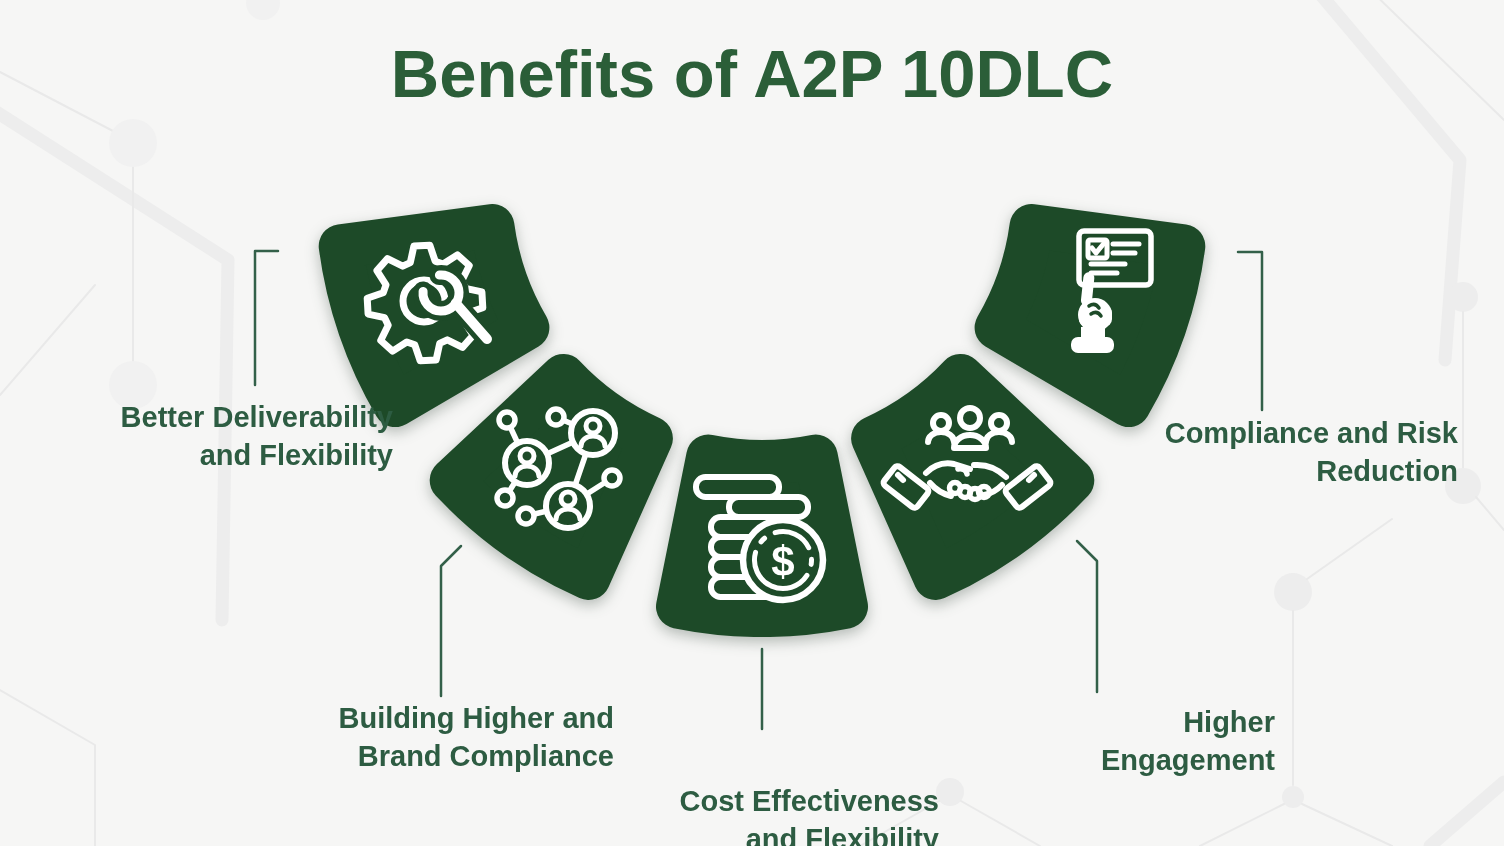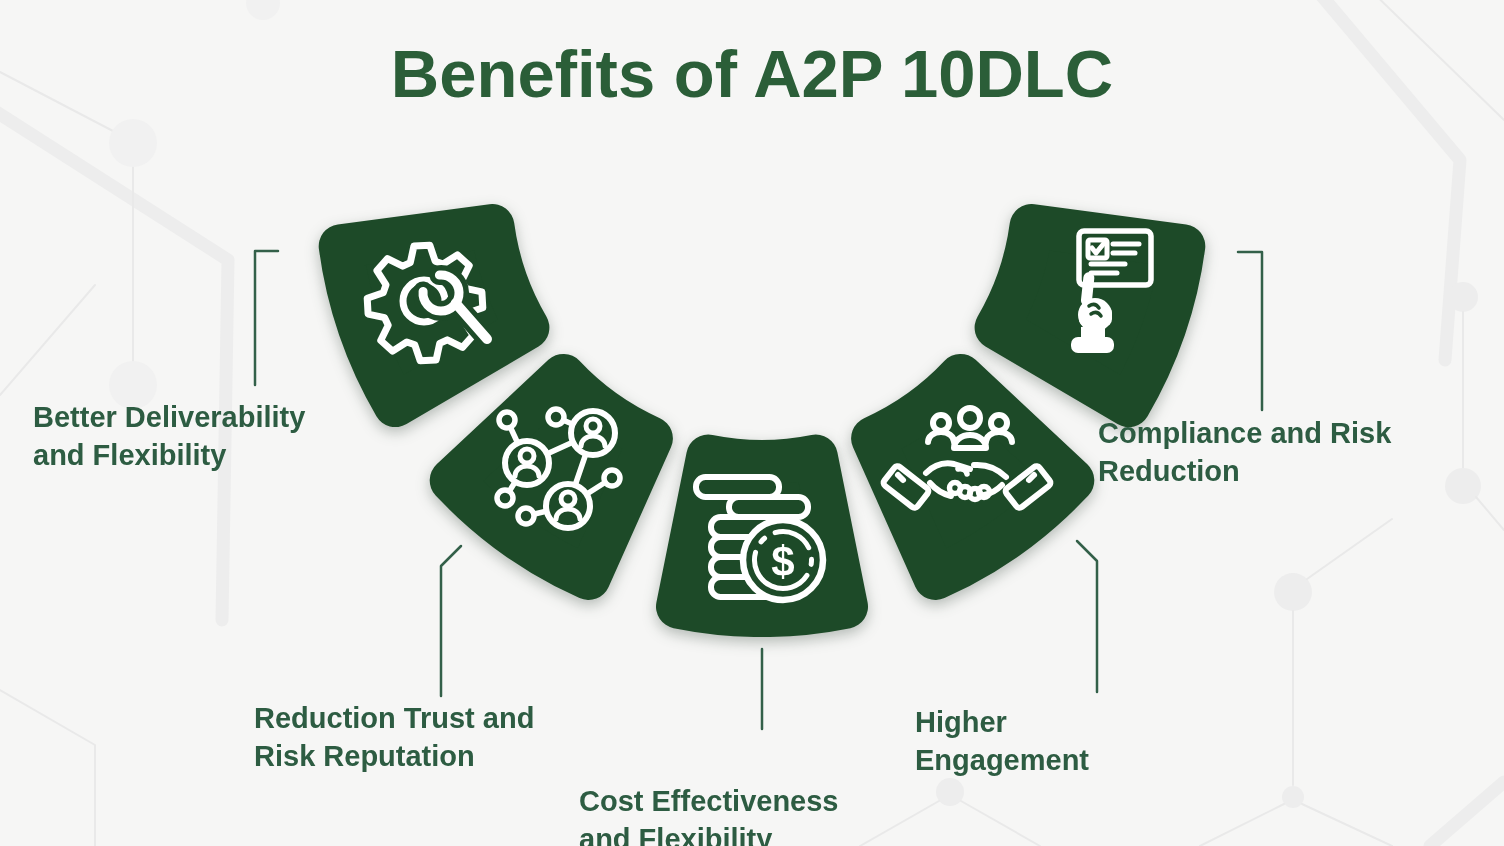--- a/index.html
+++ b/index.html
@@ -10,21 +10,21 @@
   }
   #stage{position:relative;width:1504px;height:846px;}
   #canvas{position:absolute;left:0;top:0;}
 
   .title{
     position:absolute;left:0;top:40px;width:1484px;
     text-align:center;font-size:67px;font-weight:700;line-height:1;
     color:var(--c-title,#2b5e38);letter-spacing:0;margin-left:10px;
   }
   .label{
-    position:absolute;width:360px;text-align:left;
+    position:absolute;width:360px;text-align:right;
     font-size:29px;line-height:38px;font-weight:600;
     color:var(--c-label,#2d5c42);
   }
   .label span{display:block;}
   #label-0{left:33px;top:398px;}
   #label-1{left:254px;top:699px;}
   #label-2{left:579px;top:734px;margin-top:48px;}
   #label-3{left:915px;top:703px;}
   #label-4{left:1098px;top:414px;}
 
@@ -204,22 +204,22 @@
   </g>
 </svg>
 
   <div class="title">Benefits of A2P 10DLC</div>
 
   <div class="label" id="label-0">
     <span>Better Deliverability</span>
     <span>and Flexibility</span>
   </div>
   <div class="label" id="label-1">
-    <span>Reduction Trust and</span>
-    <span>Risk Reputation</span>
+    <span>Building Higher and</span>
+    <span>Brand Compliance</span>
   </div>
   <div class="label" id="label-2">
     <span>Cost Effectiveness</span>
     <span>and Flexibility</span>
   </div>
   <div class="label" id="label-4">
     <span>Compliance and Risk</span>
     <span>Reduction</span>
   </div>
   <div class="label" id="label-3">

